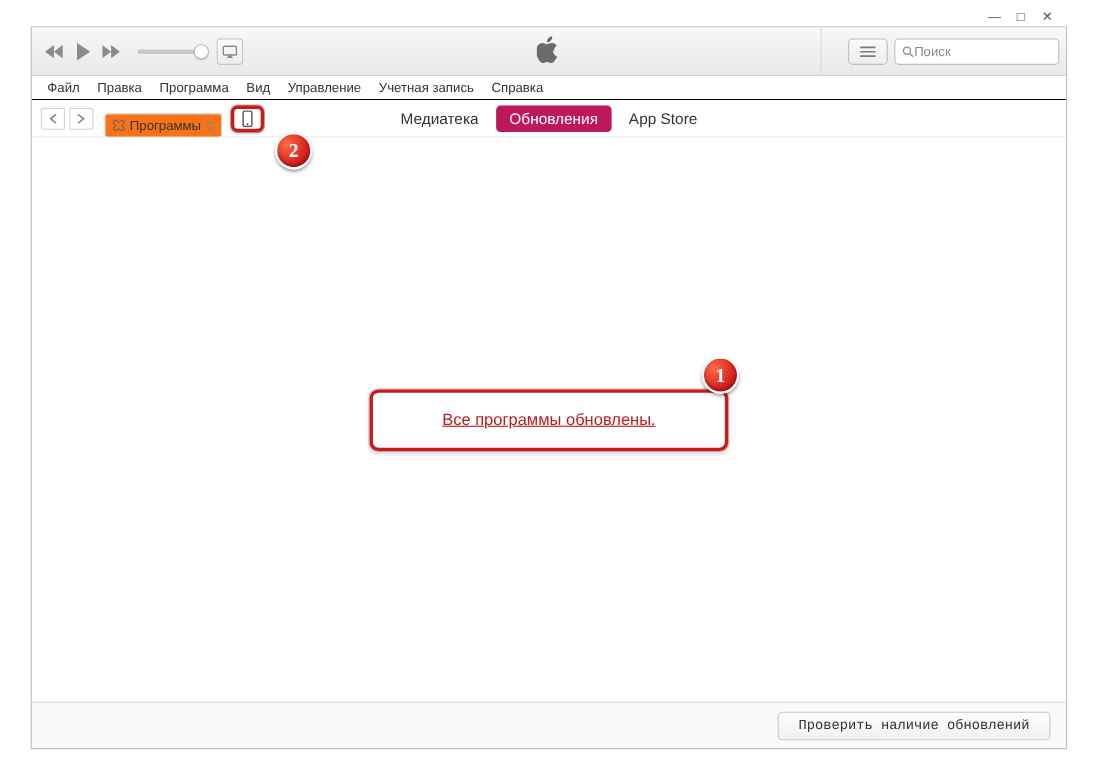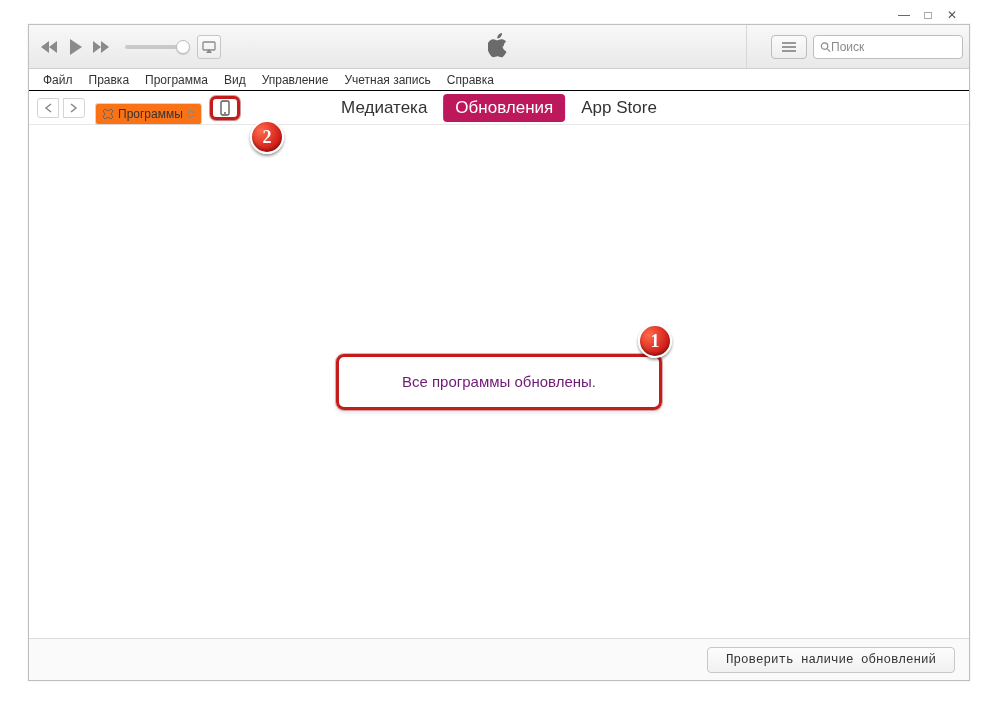--- a/index.html
+++ b/index.html
@@ -180,21 +180,21 @@
     display:flex; align-items:center; justify-content:center;
     margin-left: 4px;
     box-shadow: 0 0 0 1px rgba(160,20,20,0.4), 0 1px 2px rgba(0,0,0,0.2);
     background: #fff;
   }
   .nav-tabs {
     position:absolute;
     left:50%; top:50%;
     transform: translate(-50%,-50%);
     display:flex; gap:4px;
-    font-size:17px;
+    font-size:14px;
   }
   .tab {
     padding: 4px 12px;
     border-radius: 4px;
     color: #333;
     cursor: default;
   }
   .tab.active {
     background: #be185d;
     color: #fff;
@@ -208,23 +208,24 @@
   }
   .status-box {
     position:absolute;
     left:50%; top:50%;
     transform:translate(-50%,-50%);
     width: 326px;
     height: 56px;
     border: 3px solid #c51b1b;
     border-radius: 8px;
     display:flex; align-items:center; justify-content:center;
-    color:#701a75;
+    color:#b91c1c;
     font-size:15px;
     box-shadow: 0 0 0 1px rgba(160,20,20,0.3), 0 2px 4px rgba(0,0,0,0.15);
+    text-decoration: underline;
   }
 
   
   .footer {
     position:absolute;
     left:0; right:0; bottom:0;
     height:42px;
     border-top:1px solid #dcdcdc;
     background:#fafafa;
     display:flex; align-items:center; justify-content:flex-end;

